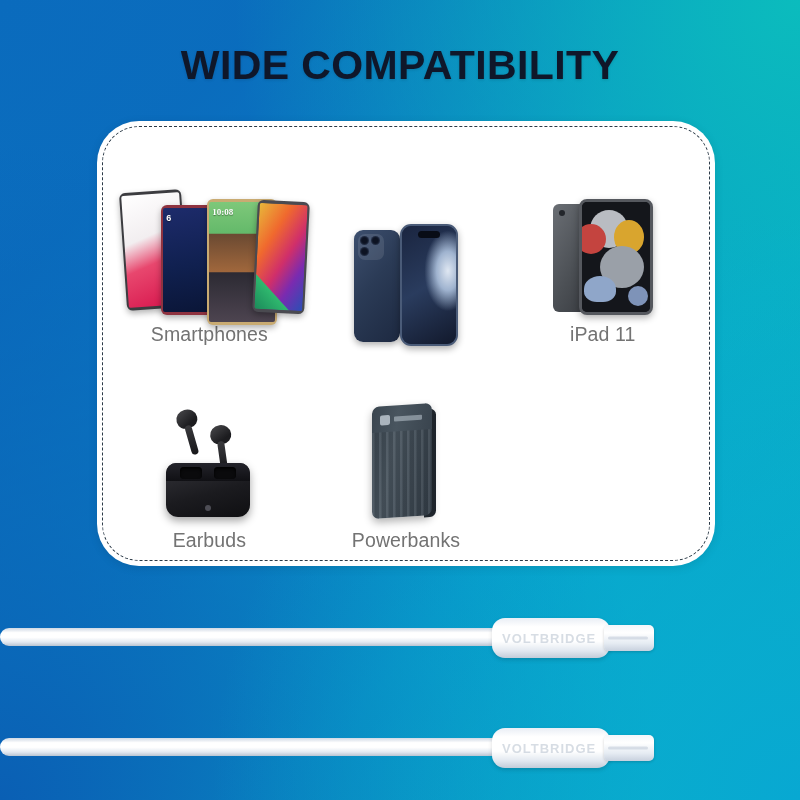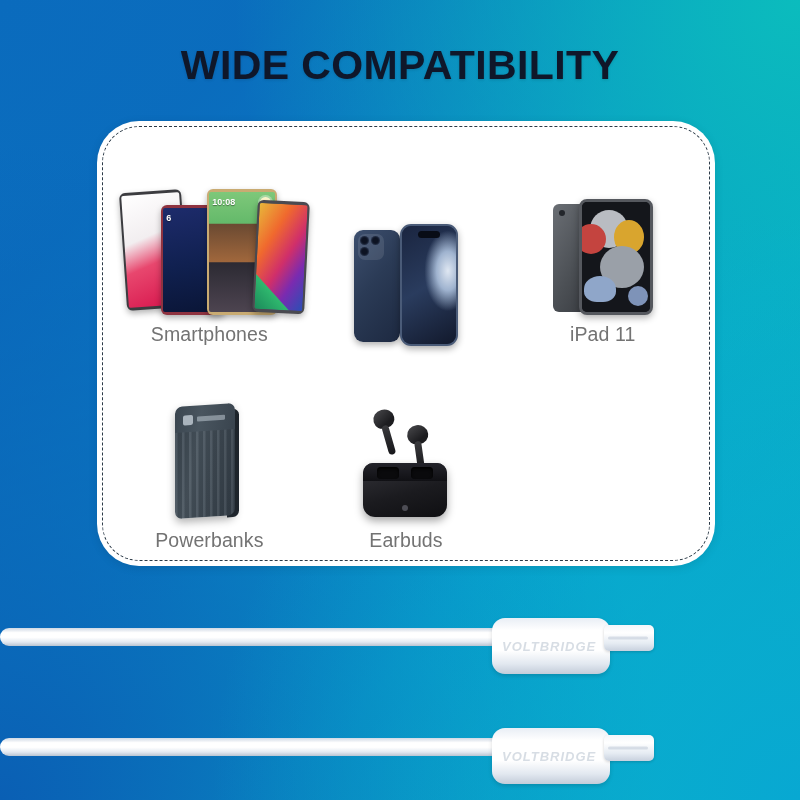--- a/index.html
+++ b/index.html
@@ -74,21 +74,21 @@
   .phones { position:relative; width:180px; height:128px; }
   .ph { position:absolute; border-radius:6px; overflow:hidden;
         box-shadow:0 3px 6px rgba(0,0,0,0.3); }
   .ph .scr { position:absolute; inset:3px 2px; border-radius:2px; }
 
   .ph1 { left:4px; top:4px; width:62px; height:118px; background:#3c3c40;
          transform:rotate(-4deg); }
   .ph1 .scr { background:linear-gradient(160deg,#ffffff 0%,#f2eef0 38%,#e8476e 60%,#d6134b 100%); }
   .ph2 { left:42px; top:18px; width:64px; height:110px; background:#8f3340; }
   .ph2 .scr { background:linear-gradient(170deg,#1d2b6b 0%,#10204f 55%,#0a1536 100%); }
-  .ph3 { left:88px; top:2px; width:70px; height:126px; background:#c9ab72; }
+  .ph3 { left:88px; top:12px; width:70px; height:126px; background:#c9ab72;font-family:Liberation Serif, serif; }
   .ph3 .scr { background:linear-gradient(180deg,#7ec87a 0%,#64b96a 26%,#6b4a32 27%,#a0673c 58%,#2c2a33 59%,#4d4450 100%); }
   .ph4 { left:136px; top:14px; width:52px; height:112px; background:#4a4a50;
          transform:rotate(3deg); }
   .ph4 .scr {
     background:
       linear-gradient(45deg, #1b8a5a 0%, #2fb86e 22%, transparent 23%),
       linear-gradient(120deg,#e8b73a 0%, #f0692e 30%, #d02f6a 55%, #7a2bb0 75%, #2a4fb5 100%);
   }
   .ph-time {
     position:absolute; left:5px; top:8px;
@@ -240,26 +240,25 @@
   .cable-wrap { position:absolute; left:0; width:100%; height:46px; }
   .cable-wrap.one { top:612px; }
   .cable-wrap.two { top:722px; }
   .cord {
     position:absolute; left:0; top:16px; width:520px; height:18px;
     background:linear-gradient(180deg,
       #cfd8e4 0%, #ffffff 26%, #ffffff 52%, #e3e9f1 78%, #b9c4d2 100%);
     border-radius:9px;
   }
   .conn-house {
-    position:absolute; left:492px; top:6px; width:118px; height:56px;
+    position:absolute; left:492px; top:6px; width:118px; height:40px;
     border-radius:13px;
     background:linear-gradient(180deg,
       #e9eef5 0%, #ffffff 22%, #ffffff 58%, #e2e8f0 82%, #c3ccd9 100%);
     box-shadow:0 2px 4px rgba(0,0,0,.15);
-    font-style:italic;
   }
   .conn-brand {
     position:absolute; left:10px; top:50%; transform:translateY(-50%);
     font-size:13px; font-weight:bold; letter-spacing:1px;
     color:rgba(150,165,185,0.38);
     white-space:nowrap;
   }
   .conn-tip {
     position:absolute; left:604px; top:13px; width:50px; height:26px;
     border-radius:5px;
@@ -343,52 +342,52 @@
             <div class="blob blue"></div>
             <div class="blob blue2"></div>
           </div>
         </div>
       </div>
       <div class="cell-label">iPad 11</div>
     </div>
 
     <div class="cell">
       <div class="art">
+        <div class="buds">
+          <div class="bud left">
+            <div class="bud-head"></div>
+              <div class="bud-stem"></div>
+          </div>
+          <div class="bud right">
+            <div class="bud-head"></div>
+              <div class="bud-stem"></div>
+          </div>
+          <div class="case">
+            <div class="case-lid"></div>
+            <div class="case-slot l"></div>
+            <div class="case-slot r"></div>
+            <div class="case-led"></div>
+          </div>
+        </div>
+      </div>
+      <div class="cell-label">Earbuds</div>
+    </div>
+
+    <div class="cell">
+      <div class="art">
         <div class="pbank">
           <div class="pb-side"></div>
           <div class="pb-body">
             <div class="pb-badge"></div>
             <div class="pb-logo"></div>
             <div class="pb-ribs"></div>
           </div>
         </div>
       </div>
       <div class="cell-label">Powerbanks</div>
-    </div>
-
-    <div class="cell">
-      <div class="art">
-        <div class="buds">
-          <div class="bud left">
-            <div class="bud-head"></div>
-              <div class="bud-stem"></div>
-          </div>
-          <div class="bud right">
-            <div class="bud-head"></div>
-              <div class="bud-stem"></div>
-          </div>
-          <div class="case">
-            <div class="case-lid"></div>
-            <div class="case-slot l"></div>
-            <div class="case-slot r"></div>
-            <div class="case-led"></div>
-          </div>
-        </div>
-      </div>
-      <div class="cell-label">Earbuds</div>
     </div>
 
 
   </div>
 </div>
 
 <div class="cable-wrap one">
   <div class="cord"></div>
   <div class="conn-house">
     <div class="conn-brand">VOLTBRIDGE</div>

